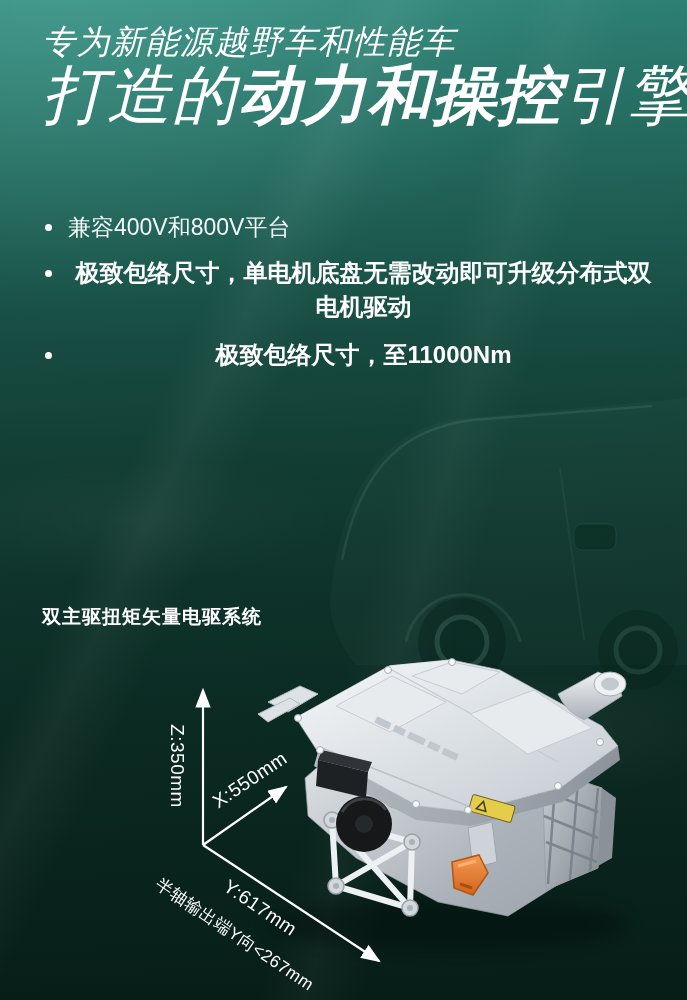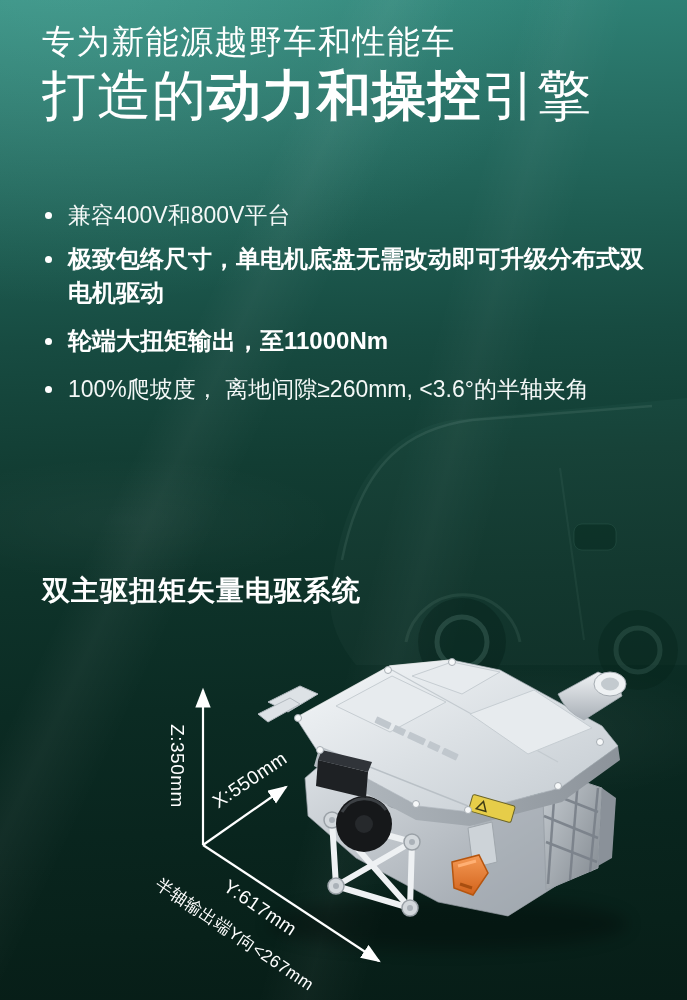--- a/index.html
+++ b/index.html
@@ -11,30 +11,30 @@
       linear-gradient(178deg,#2f8478 0%,#276f64 12%,#1d5b50 24%,#174b41 34%,#123d33 46%,#0e332a 58%,#0b2b23 70%,#09251e 82%,#08211a 92%,#071d17 100%);
   }
   .streaks{position:absolute;inset:0;pointer-events:none;
     background:
       linear-gradient(115deg, transparent 30%, rgba(255,255,255,.045) 34%, transparent 40%),
       linear-gradient(105deg, transparent 55%, rgba(255,255,255,.035) 60%, transparent 66%),
       radial-gradient(42% 10% at 78% 73%, rgba(255,255,255,.05), transparent 70%),
       radial-gradient(45% 9% at 18% 52%, rgba(255,255,255,.035), transparent 70%);
   }
   .scene{position:absolute;inset:0;}
-  .hero{position:absolute;left:42px;top:20px;right:20px;}
+  .hero{position:absolute;left:42px;top:20px;right:20px;font-style:italic;}
   .hero-l1{font-size:33px;line-height:44px;font-weight:500;letter-spacing:1.5px;}
-  .hero-l2{font-size:54px;line-height:62px;font-weight:400;letter-spacing:1px;white-space:nowrap;}
+  .hero-l2{font-size:64px;line-height:62px;font-weight:400;letter-spacing:1px;white-space:nowrap;}
   .hero-l2 .strong{font-weight:800;}
   .bullets{position:absolute;left:42px;top:198px;right:28px;margin:0;padding:0;list-style:none;}
-  .bullets li{position:relative;padding-left:26px;margin-bottom:10px;font-size:23px;line-height:34px;font-weight:400;color:#f4f8f7;}
+  .bullets li{position:relative;padding-left:26px;margin-bottom:10px;font-size:23px;line-height:34px;font-weight:400;color:#f4f8f7;margin-top:12px;}
   .bullets li::before{content:"";position:absolute;left:3px;top:14px;width:7px;height:7px;border-radius:50%;background:#fff;}
-  .bullets li.b{font-weight:700;font-size:24px;margin-bottom:14px;color:#ffffff;}
+  .bullets li.b{font-weight:700;font-size:24px;margin-bottom:14px;color:#ffffff;text-align:center;}
   .bullets li span{white-space:pre-wrap;}
-  .section-title{position:absolute;left:42px;top:572px;font-size:28px;font-weight:700;letter-spacing:1px;font-family:Liberation Serif, serif;}
+  .section-title{position:absolute;left:42px;top:604px;font-size:19px;font-weight:700;letter-spacing:1px;font-family:Liberation Serif, serif;}
   text{font-family:"Liberation Sans","DejaVu Sans",sans-serif;}
 </style>
 </head>
 <body>
 
 <div class="page">
   <div class="streaks"></div>
 
   <svg class="scene" viewBox="0 0 687 1000" aria-hidden="true">
     <defs>
@@ -204,18 +204,17 @@
   </svg>
 
   <div class="hero">
     <div class="hero-l1">专为新能源越野车和性能车</div>
     <div class="hero-l2"><span>打造的</span><span class="strong">动力和操控</span><span>引擎</span></div>
   </div>
 
   <ul class="bullets">
     <li><span>兼容400V和800V平台</span></li>
     <li class="b"><span>极致包络尺寸，单电机底盘无需改动即可升级分布式双电机驱动</span></li>
-    <li class="b"><span>轮端大扭矩输出，至11000Nm</span></li>
-    <li><span>100%爬坡度， 离地间隙≥260mm, &lt;3.6°的半轴夹角</span></li>
+    <li class="b"><span>极致包络尺寸，至11000Nm</span></li>
   </ul>
 
   <div class="section-title">双主驱扭矩矢量电驱系统</div>
 </div>
 
 </body></html>

